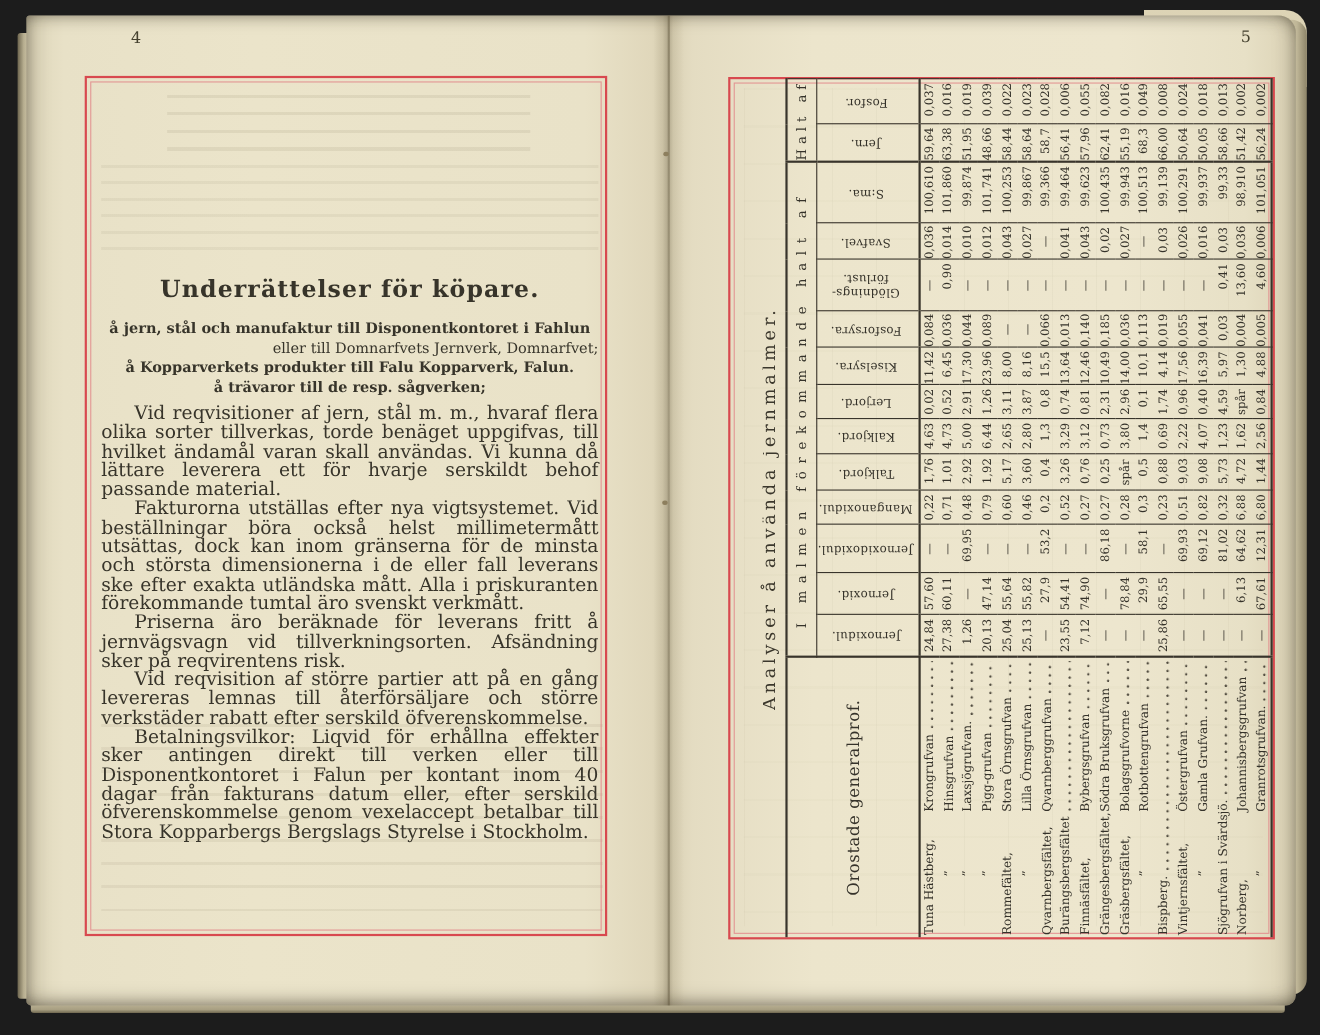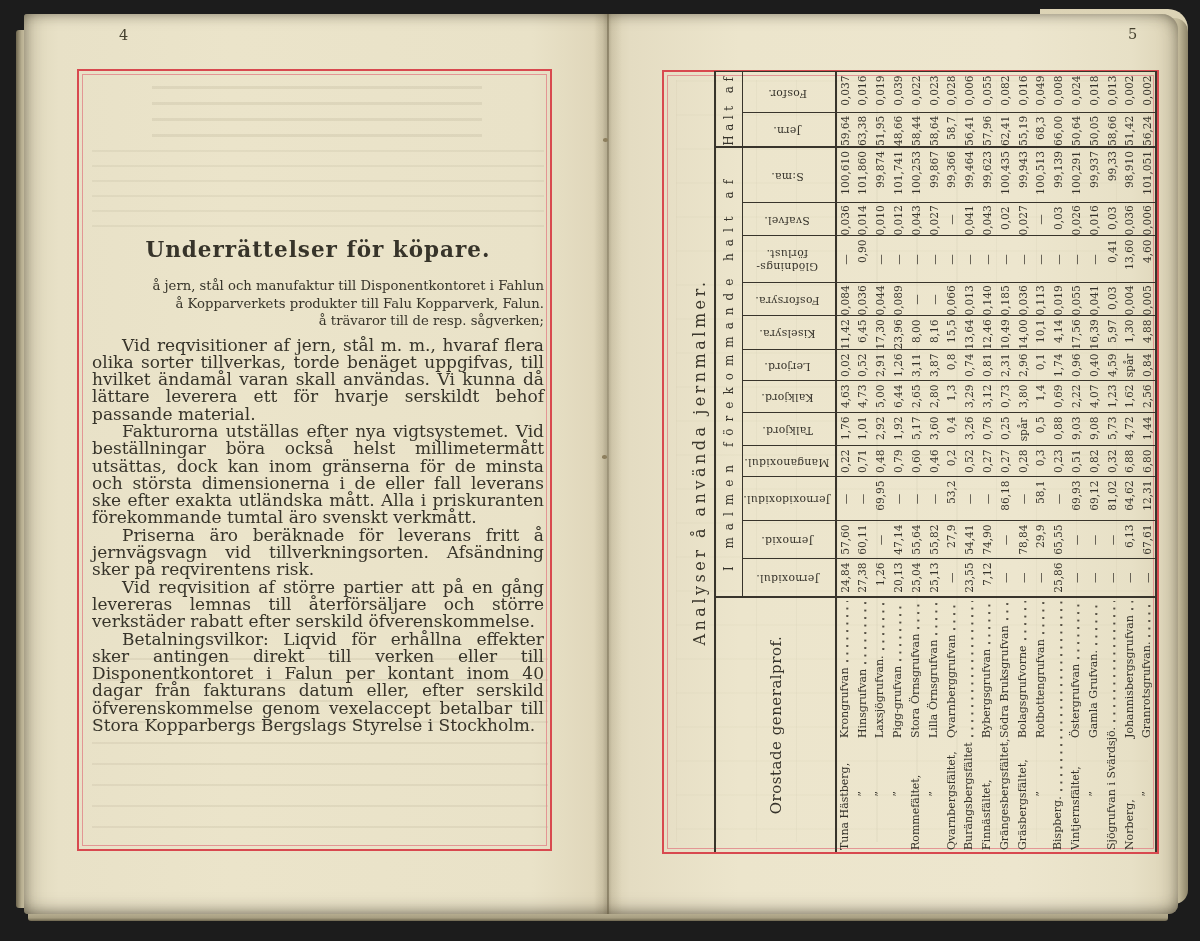--- a/index.html
+++ b/index.html
@@ -50,25 +50,25 @@
   .frame::after{content:"";position:absolute;inset:3px;border:1.2px solid rgba(226,136,139,.85);}
   .frame-l{left:77px;top:69px;width:471px;height:778px;}
   .frame-r{left:662px;top:70px;width:493px;height:780px;}
 
   
   .pagenum{position:absolute;font-size:14.5px;color:#45412f;letter-spacing:1px;}
   .pn-l{left:119px;top:27px;}
   .pn-r{left:1128px;top:26px;}
 
   
-  .content-l{position:absolute;left:92px;top:237px;width:452px;color:#37342a;}
+  .content-l{position:absolute;left:92px;top:251px;width:452px;color:#37342a;}
   .doc-title{text-align:center;font-size:21.5px;font-weight:700;letter-spacing:1px;margin:0 0 15px 0;}
   .doc-subtitle{text-align:center;font-size:17px;font-weight:700;letter-spacing:1.5px;margin:0 0 13px 0;}
   .addr{font-size:13.2px;line-height:17.5px;}
-  .addr.left{text-align:right;margin-top:0;}
+  .addr.left{text-align:center;margin-top:0;font-weight:bold;}
   .addr.right{text-align:right;margin-top:0;}
   .paras{margin-top:7px;}
   .para{margin:0;font-size:17px;line-height:17.3px;text-align:justify;text-indent:30px;}
 
   
   .rot{position:absolute;left:688px;top:852px;width:780px;height:470px;
     transform:rotate(-90deg);transform-origin:0 0;color:#35322a;}
   .atitle{height:26px;line-height:24px;text-align:center;font-size:16px;
     letter-spacing:3.5px;color:#3b372c;}
   table.analys{width:780px;border-collapse:collapse;table-layout:fixed;
@@ -123,20 +123,21 @@
   <div class="frame frame-l"></div>
   <div class="frame frame-r"></div>
 
   <div class="pagenum pn-l">4</div>
   <div class="pagenum pn-r">5</div>
 
   <div class="content-l">
     <h1 class="doc-title">Underrättelser för köpare.</h1>
     <div>
         <div class="addr left">å jern, stål och manufaktur till Disponentkontoret i Fahlun</div>
+        <div class="addr right">eller till Domnarfvets Jernverk, Domnarfvet;</div>
         <div class="addr left">å Kopparverkets produkter till Falu Kopparverk, Falun.</div>
         <div class="addr left">å trävaror till de resp. sågverken;</div>
       </div>
     <div class="paras">
         <p class="para">Vid reqvisitioner af jern, stål m. m., hvaraf flera olika sorter tillverkas, torde benäget uppgifvas, till hvilket ändamål varan skall användas. Vi kunna då lättare leverera ett för hvarje serskildt behof passande material.</p>
         <p class="para">Fakturorna utställas efter nya vigtsystemet. Vid beställningar böra också helst millimetermått utsättas, dock kan inom gränserna för de minsta och största dimensionerna i de eller fall leverans ske efter exakta utländska mått. Alla i priskuranten förekommande tumtal äro svenskt verkmått.</p>
         <p class="para">Priserna äro beräknade för leverans fritt å jernvägsvagn vid tillverkningsorten. Afsändning sker på reqvirentens risk.</p>
         <p class="para">Vid reqvisition af större partier att på en gång levereras lemnas till återförsäljare och större verkstäder rabatt efter serskild öfverenskommelse.</p>
         <p class="para">Betalningsvilkor: Liqvid för erhållna effekter sker antingen direkt till verken eller till Disponentkontoret i Falun per kontant inom 40 dagar från fakturans datum eller, efter serskild öfverenskommelse genom vexelaccept betalbar till Stora Kopparbergs Bergslags Styrelse i Stockholm.</p>
       </div>

